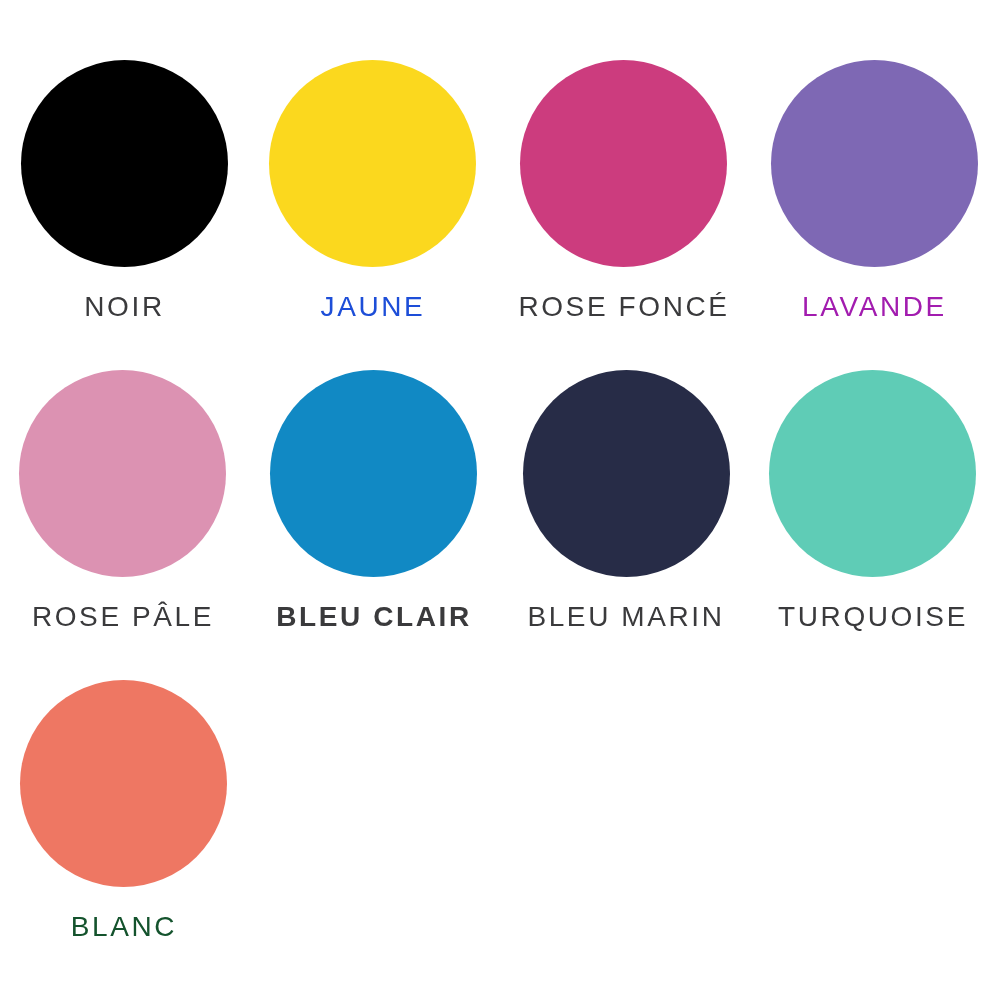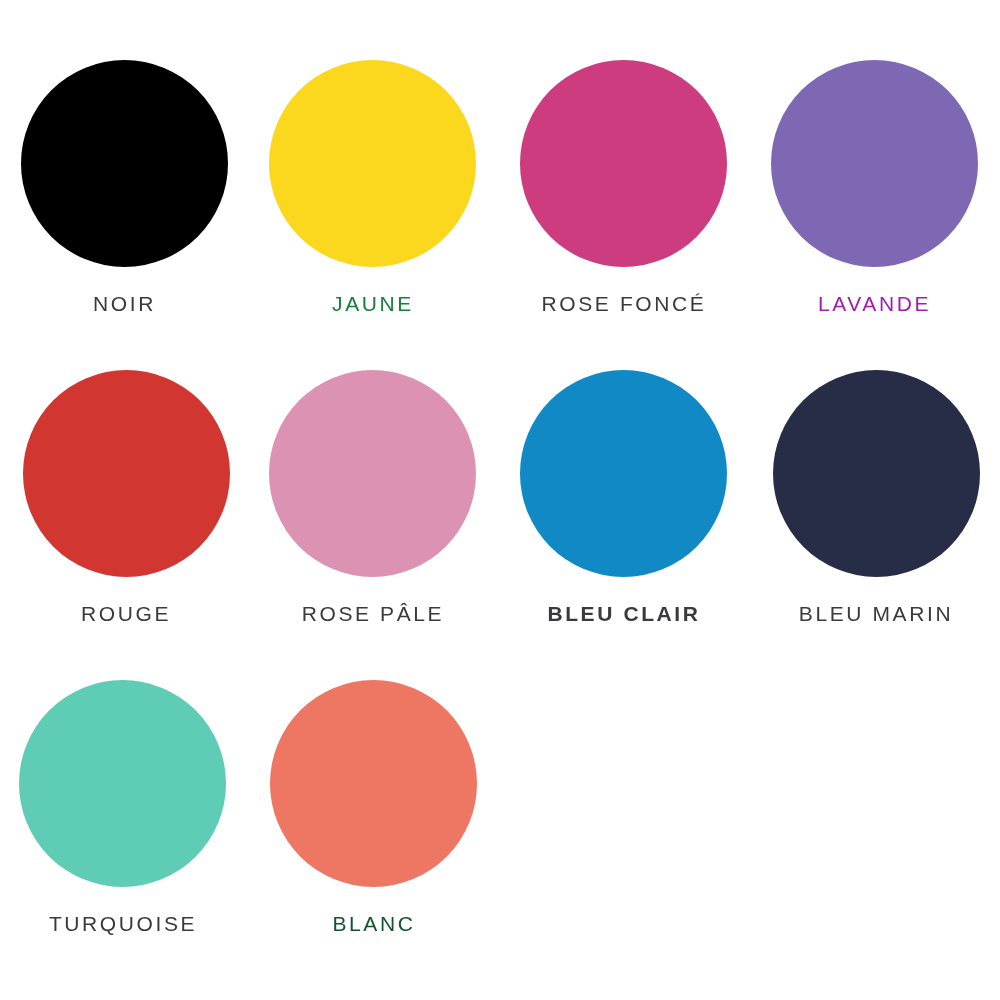--- a/index.html
+++ b/index.html
@@ -48,21 +48,21 @@
   .swatch-disc {
     width: 207px;
     height: 207px;
     border-radius: 50%;
     flex: 0 0 auto;
   }
 
   .swatch-label {
     margin-top: 26px;
     font-family: "Liberation Sans", "DejaVu Sans", sans-serif;
-    font-size: 21px;
+    font-size: 28px;
     font-weight: 300;
     letter-spacing: 2.6px;
     color: #3a3a3c;
     text-transform: uppercase;
     white-space: nowrap;
     line-height: 1;
     text-align: right;
   }
 
   
@@ -83,37 +83,33 @@
   <div class="palette-grid">
 
     <div class="swatch-cell col-1">
       <div class="swatch-disc" style="background-color: rgb(0, 0, 0);"></div>
       <div class="swatch-label" style="color: rgb(58, 58, 60);">NOIR</div>
     </div>
 
 
     <div class="swatch-cell col-3">
       <div class="swatch-disc" style="background-color: rgb(251, 216, 30);"></div>
-      <div class="swatch-label" style="color: #15803d;">JAUNE</div>
+      <div class="swatch-label" style="color: #1d4ed8;">JAUNE</div>
     </div>
 
     <div class="swatch-cell col-4">
       <div class="swatch-disc" style="background-color: rgb(204, 60, 126);"></div>
       <div class="swatch-label" style="color: rgb(58, 58, 60);">ROSE FONCÉ</div>
     </div>
 
     <div class="swatch-cell col-1">
       <div class="swatch-disc" style="background-color: rgb(126, 104, 180);"></div>
       <div class="swatch-label" style="color: #a21caf;">LAVANDE</div>
     </div>
 
-    <div class="swatch-cell col-2">
-      <div class="swatch-disc" style="background-color: rgb(209, 54, 48);"></div>
-      <div class="swatch-label" style="color: rgb(58, 58, 60);">ROUGE</div>
-    </div>
 
     <div class="swatch-cell col-3">
       <div class="swatch-disc" style="background-color: rgb(220, 146, 178);"></div>
       <div class="swatch-label" style="color: rgb(58, 58, 60);">ROSE PÂLE</div>
     </div>
 
     <div class="swatch-cell col-4">
       <div class="swatch-disc" style="background-color: rgb(17, 137, 196);"></div>
       <div class="swatch-label" style="color: rgb(58, 58, 60); font-weight: bold;">BLEU CLAIR</div>
     </div>

